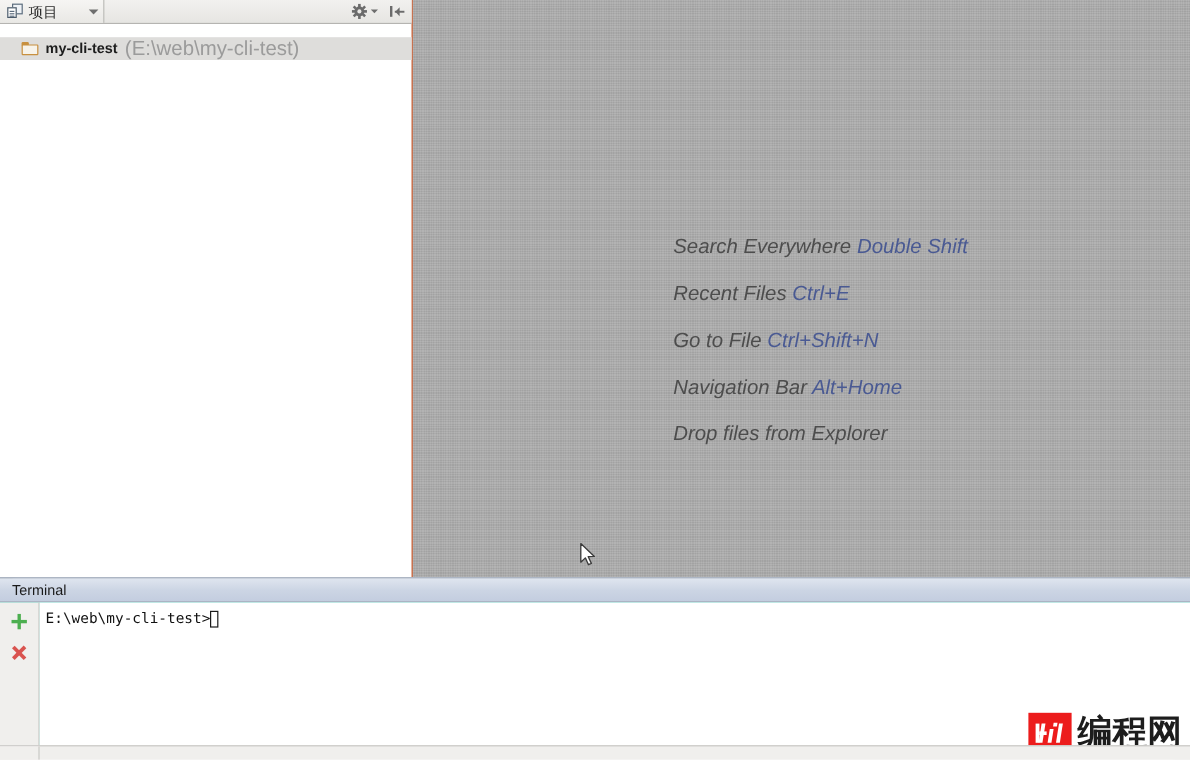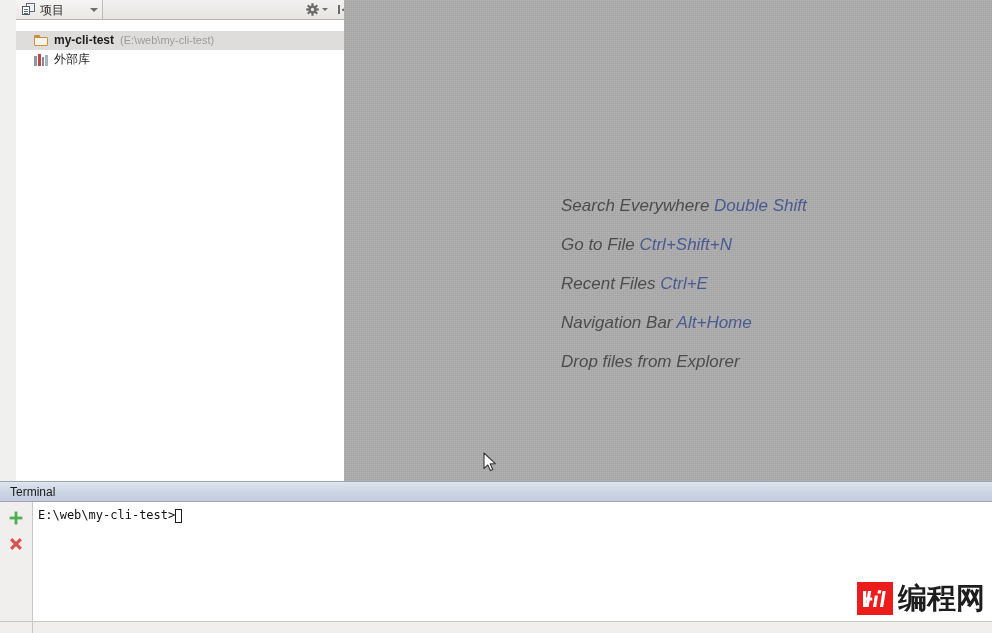--- a/index.html
+++ b/index.html
@@ -17,26 +17,26 @@
   #app {
     position: relative;
     width: 992px;
     height: 633px;
     background: #f0f0ee;
   }
 
   
   .sidebar {
     position: absolute;
-    left: 16px;
+    left: 0;
     top: 0;
     width: 344px;
     height: 481px;
     background: #ffffff;
-    border-right: 4px solid #c2410c;
+    border-right: 1px solid #c2410c;
     box-sizing: border-box;
   }
   .sidebar-toolbar {
     position: relative;
     height: 20px;
     background: linear-gradient(to bottom, #f2f1ef 0%, #e6e5e2 100%);
     border-bottom: 1px solid #b5b4b1;
     box-sizing: border-box;
     display: flex;
     align-items: center;
@@ -164,21 +164,21 @@
   .lib-icon i.b4 { height: 11px; background: #a8b3bd; margin-right:0; }
 
   .tree-name {
     font-size: 12px;
     color: #1d1d1d;
     font-weight: bold;
     line-height: 13px;
   }
   .tree-name.normal { font-weight: normal; }
   .tree-path {
-    font-size: 11px;
+    font-size: 17px;
     color: #9b9b9b;
     margin-left: 6px;
     line-height: 13px;
     font-weight: normal;
   }
 
   
   .editor-area {
     position: absolute;
     left: 344px;
@@ -289,21 +289,21 @@
     border: 1px solid #1a1a1a;
     box-sizing: border-box;
     background: transparent;
     margin-left: 0px;
   }
 
   
   .watermark {
     position: absolute;
     right: 7px;
-    bottom: 18px;
+    bottom: 6px;
     display: flex;
     align-items: center;
   }
   .wm-logo {
     width: 36px;
     height: 33px;
     background: #ec1c1c;
     display: flex;
     align-items: center;
     justify-content: center;
@@ -394,49 +394,40 @@
 
       <div class="tree-row selected">
         <span class="folder-icon">
           <span class="tab"></span>
           <span class="body"></span>
         </span>
         <span class="tree-name">my-cli-test</span>
         <span class="tree-path">(E:\web\my-cli-test)</span>
       </div>
 
-      <div class="tree-row">
-        <span class="lib-icon">
-          <i class="b1"></i>
-            <i class="b2"></i>
-            <i class="b3"></i>
-            <i class="b4"></i>
-        </span>
-        <span class="tree-name normal">外部库</span>
-      </div>
 
     </div>
   </div>
 
   <div class="editor-area">
     <div class="hints">
 
       <div class="hint-line">
         <span>Search Everywhere</span>
         <span class="hint-key">Double Shift</span>
       </div>
 
       <div class="hint-line">
+        <span>Recent Files</span>
+        <span class="hint-key">Ctrl+E</span>
+      </div>
+
+      <div class="hint-line">
         <span>Go to File</span>
         <span class="hint-key">Ctrl+Shift+N</span>
-      </div>
-
-      <div class="hint-line">
-        <span>Recent Files</span>
-        <span class="hint-key">Ctrl+E</span>
       </div>
 
       <div class="hint-line">
         <span>Navigation Bar</span>
         <span class="hint-key">Alt+Home</span>
       </div>
 
       <div class="hint-line">
         <span>Drop files from Explorer</span>
         <span class="hint-key"></span>

